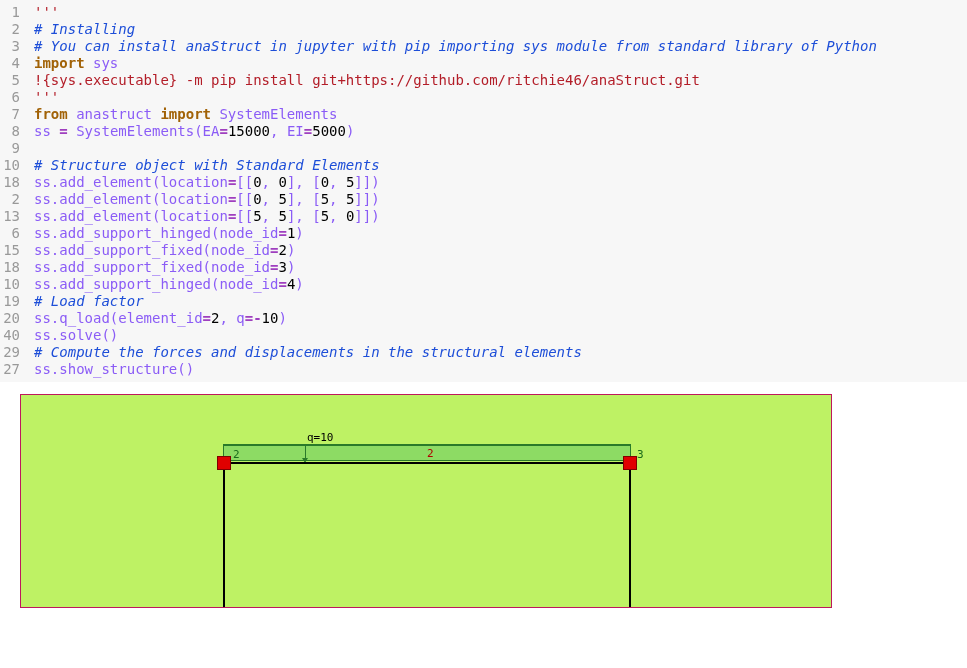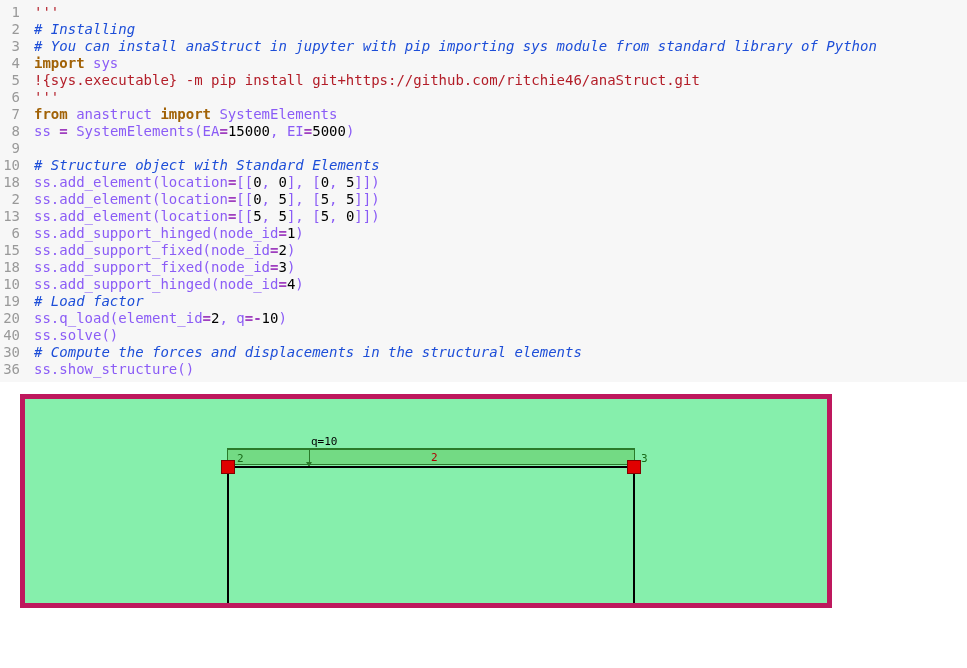--- a/index.html
+++ b/index.html
@@ -9,21 +9,21 @@
   .gutter div { height: 17px; }
   .code { flex: 1; padding: 4px 0 4px 8px; background: #f7f7f7; line-height: 17px; white-space: pre; }
   .code-line { height: 17px; }
   .s-str { color: #b31d28; }
   .s-cmt { color: #1d4ed8; font-style: italic; }
   .s-kw { color: #a16207; font-weight: bold; }
   .s-op { color: #9f3fbf; font-weight: bold; }
   .s-num { color: #000000; }
   .s-txt { color: #8b5cf6; }
   .plot-wrap { padding: 12px 0 0 20px; }
-  .plot { width: 812px; height: 214px; border: 5px solid #be185d; position: relative; background: #86efac; overflow: hidden; }
+  .plot { width: 812px; height: 214px; border: 1px solid #be185d; position: relative; background: #bef264; overflow: hidden; }
   .ytick-mark { position: absolute; left: -5px; width: 5px; height: 1px; background: #000; }
   .elem-line { position: absolute; background: #000; }
   .load-rect { position: absolute; background: rgba(100,200,100,0.55); border: 1px solid #2a7a2a; }
   .load-top { position: absolute; height: 2px; background: #2a7a2a; }
   .arrow { position: absolute; width: 1px; background: #2a7a2a; }
   .arrow::after { content: ''; position: absolute; bottom: -4px; left: -3px; border-left: 3.5px solid transparent; border-right: 3.5px solid transparent; border-top: 5px solid #2a7a2a; }
   .sq-node { position: absolute; width: 14px; height: 14px; background: #e00000; border: 1px solid #800000; transform: translate(-50%, -50%); }
   .lbl { position: absolute; font-size: 11px; color: #000; }
   .lbl-node { color: #b00000; }
   .lbl-elem { color: #1a6b1a; }
@@ -46,22 +46,22 @@
       <div>18</div>
       <div>2</div>
       <div>13</div>
       <div>6</div>
       <div>15</div>
       <div>18</div>
       <div>10</div>
       <div>19</div>
       <div>20</div>
       <div>40</div>
-      <div>30</div>
-      <div>36</div>
+      <div>29</div>
+      <div>27</div>
     </div>
   <div class="code" id="code"><div class="code-line"><span class="s-str">'''</span></div><div class="code-line"><span class="s-cmt"># Installing</span></div><div class="code-line"><span class="s-cmt"># You can install anaStruct in jupyter with pip importing sys module from standard library of Python</span></div><div class="code-line"><span class="s-kw">import</span><span class="s-txt"> sys</span></div><div class="code-line"><span class="s-str">!{sys.executable} -m pip install git+https://github.com/ritchie46/anaStruct.git</span></div><div class="code-line"><span class="s-str">'''</span></div><div class="code-line"><span class="s-kw">from</span><span class="s-txt"> anastruct </span><span class="s-kw">import</span><span class="s-txt"> SystemElements</span></div><div class="code-line"><span class="s-txt">ss </span><span class="s-op">=</span><span class="s-txt"> SystemElements(EA</span><span class="s-op">=</span><span class="s-num">15000</span><span class="s-txt">, EI</span><span class="s-op">=</span><span class="s-num">5000</span><span class="s-txt">)</span></div><div class="code-line"></div><div class="code-line"><span class="s-cmt"># Structure object with Standard Elements</span></div><div class="code-line"><span class="s-txt">ss.add_element(location</span><span class="s-op">=</span><span class="s-txt">[[</span><span class="s-num">0</span><span class="s-txt">, </span><span class="s-num">0</span><span class="s-txt">], [</span><span class="s-num">0</span><span class="s-txt">, </span><span class="s-num">5</span><span class="s-txt">]])</span></div><div class="code-line"><span class="s-txt">ss.add_element(location</span><span class="s-op">=</span><span class="s-txt">[[</span><span class="s-num">0</span><span class="s-txt">, </span><span class="s-num">5</span><span class="s-txt">], [</span><span class="s-num">5</span><span class="s-txt">, </span><span class="s-num">5</span><span class="s-txt">]])</span></div><div class="code-line"><span class="s-txt">ss.add_element(location</span><span class="s-op">=</span><span class="s-txt">[[</span><span class="s-num">5</span><span class="s-txt">, </span><span class="s-num">5</span><span class="s-txt">], [</span><span class="s-num">5</span><span class="s-txt">, </span><span class="s-num">0</span><span class="s-txt">]])</span></div><div class="code-line"><span class="s-txt">ss.add_support_hinged(node_id</span><span class="s-op">=</span><span class="s-num">1</span><span class="s-txt">)</span></div><div class="code-line"><span class="s-txt">ss.add_support_fixed(node_id</span><span class="s-op">=</span><span class="s-num">2</span><span class="s-txt">)</span></div><div class="code-line"><span class="s-txt">ss.add_support_fixed(node_id</span><span class="s-op">=</span><span class="s-num">3</span><span class="s-txt">)</span></div><div class="code-line"><span class="s-txt">ss.add_support_hinged(node_id</span><span class="s-op">=</span><span class="s-num">4</span><span class="s-txt">)</span></div><div class="code-line"><span class="s-cmt"># Load factor</span></div><div class="code-line"><span class="s-txt">ss.q_load(element_id</span><span class="s-op">=</span><span class="s-num">2</span><span class="s-txt">, q</span><span class="s-op">=-</span><span class="s-num">10</span><span class="s-txt">)</span></div><div class="code-line"><span class="s-txt">ss.solve()</span></div><div class="code-line"><span class="s-cmt"># Compute the forces and displacements in the structural elements</span></div><div class="code-line"><span class="s-txt">ss.show_structure()</span></div></div>
 </div>
 
 <div class="plot-wrap">
   <div class="plot" id="plot">
 
     <div class="ytick-mark" style="top:68px"></div>
 
     <div class="ytick-mark" style="top:148px"></div>

